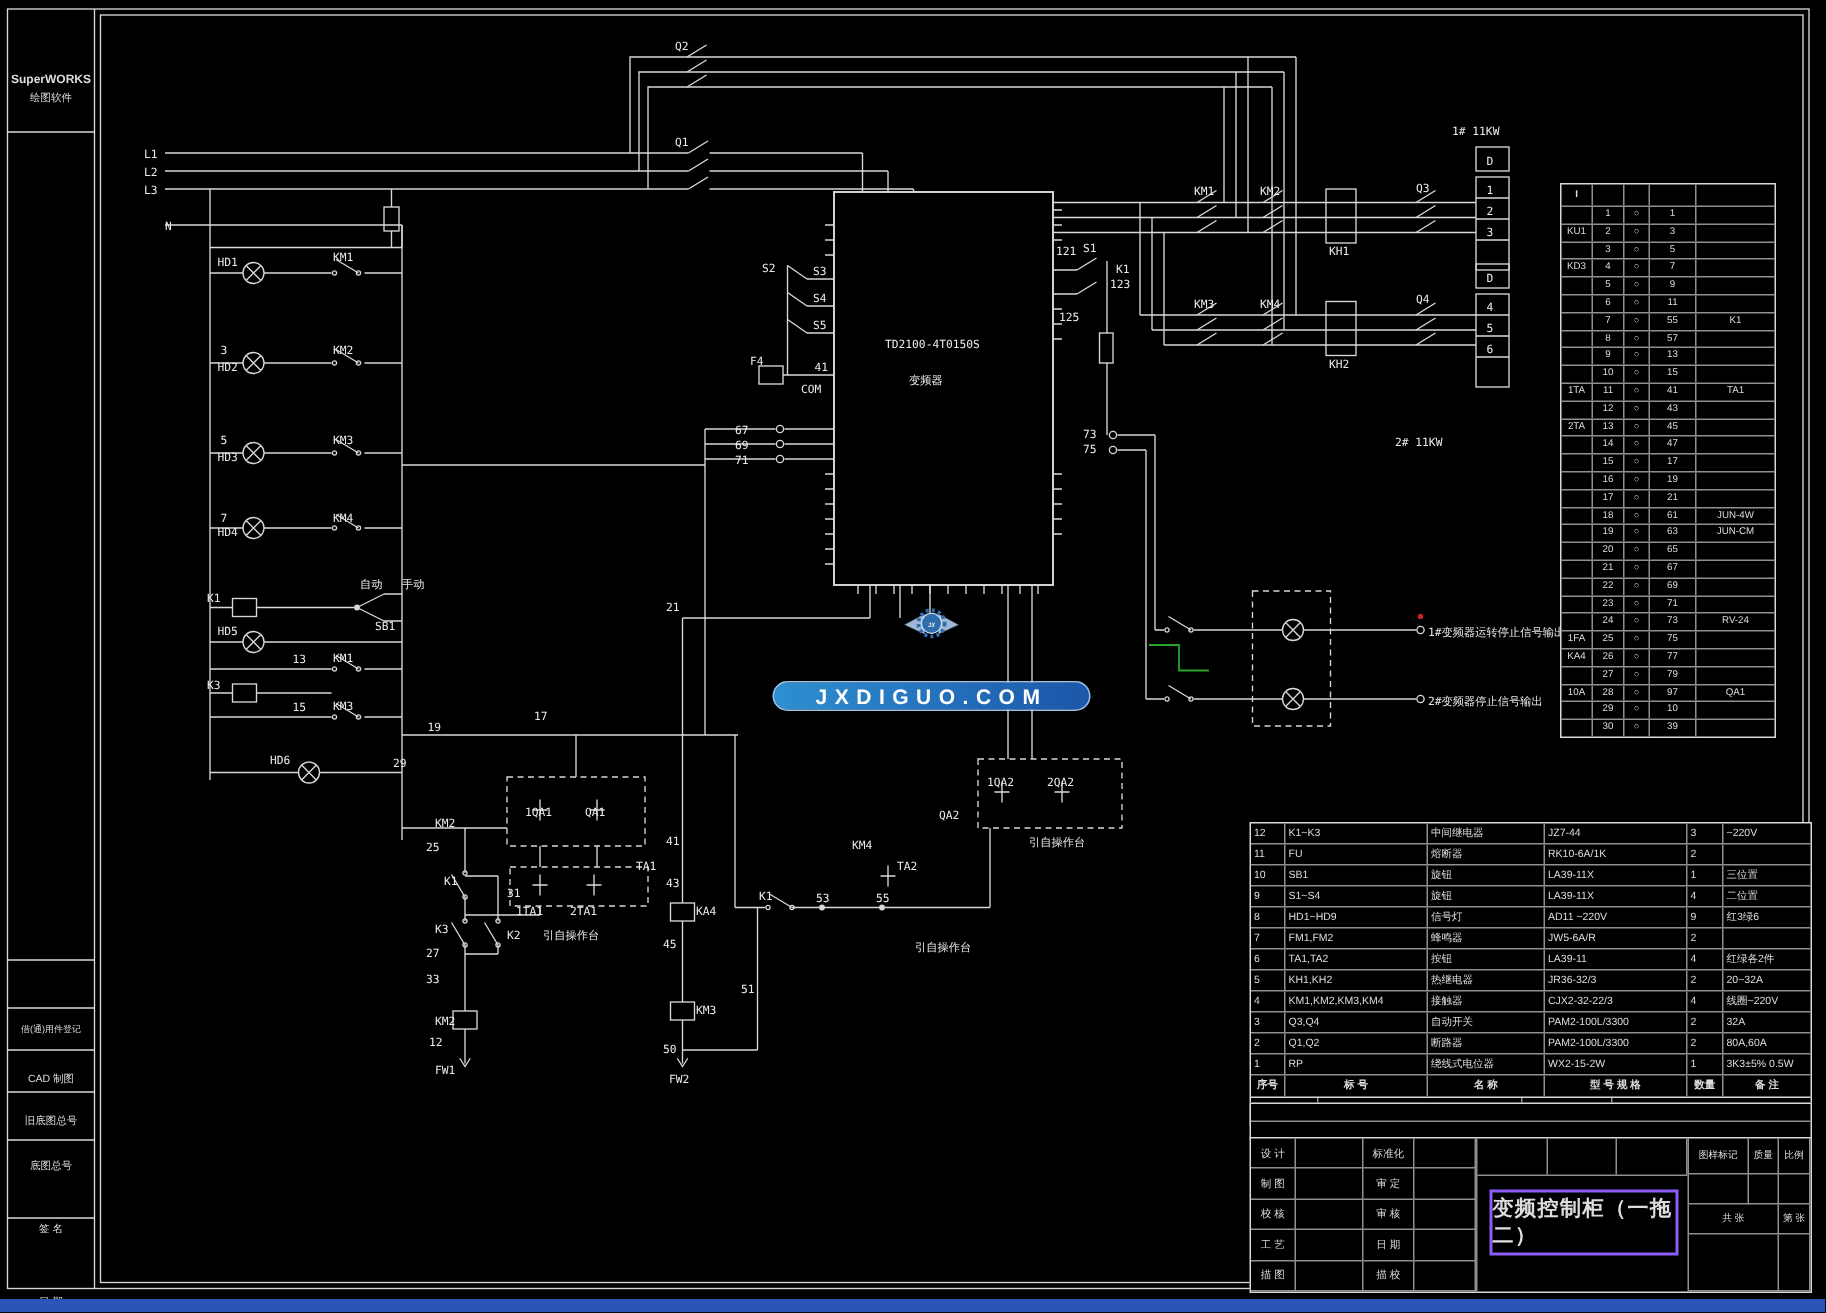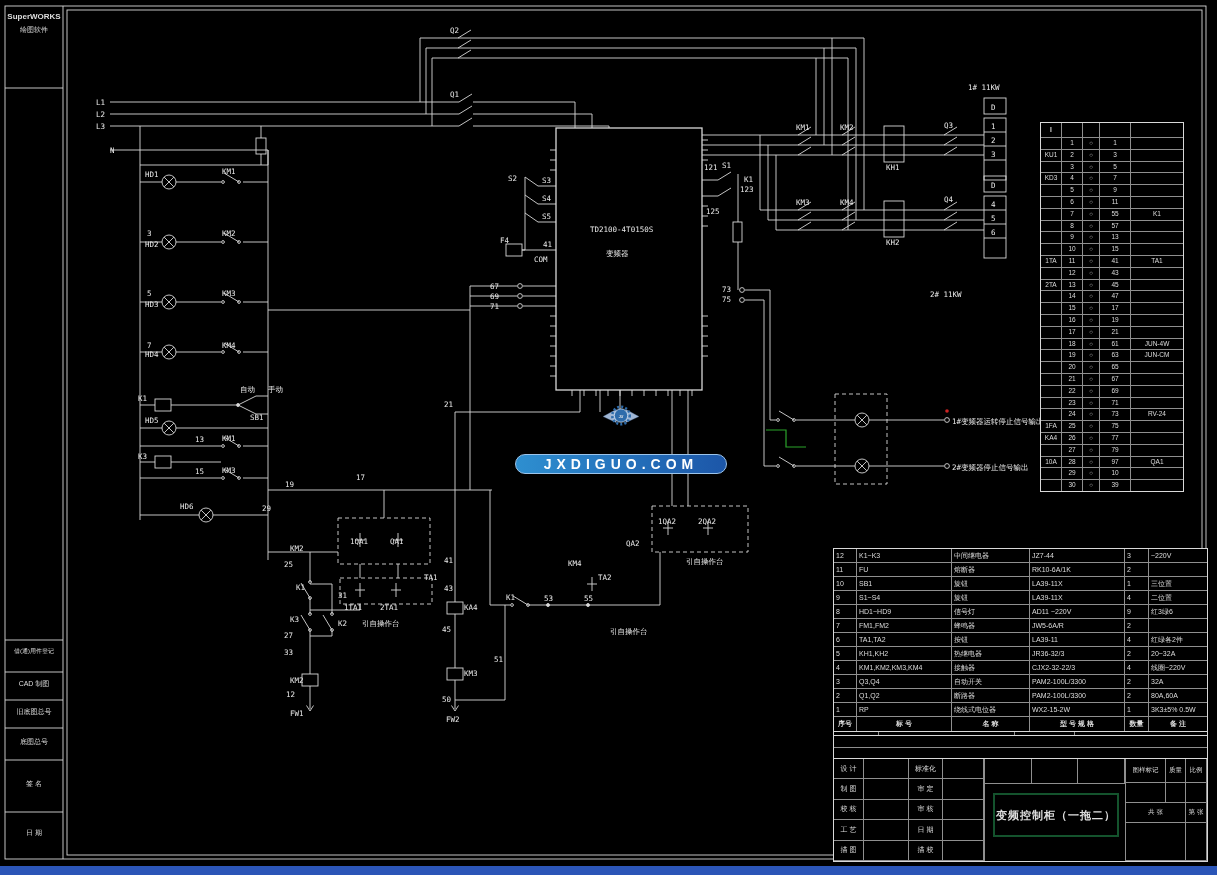--- a/index.html
+++ b/index.html
@@ -1,20 +1,20 @@
 <!DOCTYPE html>
 <html><head>
 <meta charset="utf-8">
 <style>
   html,body{margin:0;padding:0;background:#000;}
   .page{position:relative;width:1217px;height:875px;background:#000;overflow:hidden;
         font-family:"Liberation Sans","DejaVu Sans",sans-serif;}
   svg text{font-family:"DejaVu Sans Mono","Liberation Mono",monospace;fill:#eaeaea;font-size:7.5px;}
   
-  .side-label{position:absolute;left:5px;width:58px;text-align:center;color:#ddd;font-size:7px;line-height:1.2;}
+  .side-label{position:absolute;left:5px;width:58px;text-align:center;color:#ddd;font-size:7px;line-height:1.2;margin-top:36px;}
   .side-brand{font-size:8px;font-weight:bold;}
   
   .t-table{position:absolute;left:1040px;top:122px;width:142px;border:1px solid #d9d9d9;background:#000;font-size:6.5px;color:#ddd;}
   .t-row{display:flex;height:10.8px;line-height:10.8px;border-top:1px solid #8f8f8f;}
   .t-row span{display:block;overflow:hidden;white-space:nowrap;text-align:center;}
   .t-row span + span{border-left:1px solid #8f8f8f;}
   .t-tag{width:20px;}.t-pin{width:20px;}.t-dot{width:16px;font-size:6px;}.t-wire{width:30px;}.t-tag2{flex:1;}
   .t-head{height:14px;line-height:14px;border-top:none;font-weight:bold;}
   
   .bom{position:absolute;left:833px;top:548px;width:373px;border:1px solid #d9d9d9;background:#000;font-size:7px;color:#ddd;}
@@ -30,22 +30,22 @@
   .gap-band{position:absolute;left:833px;top:735px;width:373px;height:23px;border:1px solid #d9d9d9;background:#000;}
   .gap-band .half{height:11px;border-bottom:1px solid #8f8f8f;}
   
   .tb{position:absolute;left:833px;top:758px;width:373px;height:102px;border:1px solid #d9d9d9;background:#000;display:flex;color:#ddd;}
   .tb-left{width:150px;display:grid;grid-template-columns:30px 45px 34px 41px;grid-auto-rows:20.4px;}
   .tb-left div{border-right:1px solid #8f8f8f;border-bottom:1px solid #8f8f8f;font-size:7px;
                display:flex;align-items:center;justify-content:center;overflow:hidden;}
   .tb-mid{width:140px;border-left:1px solid #8f8f8f;position:relative;}
   .tb-mid-strip{height:24px;border-bottom:1px solid #8f8f8f;display:flex;}
   .tb-mid-strip div{flex:1;border-right:1px solid #8f8f8f;}
-  .tb-title{position:absolute;left:8px;top:34px;width:122px;height:40px;border:2px solid #14532d;
-            display:flex;align-items:center;justify-content:center;font-size:11px;font-weight:bold;letter-spacing:1px;}
+  .tb-title{position:absolute;left:8px;top:34px;width:122px;height:40px;border:2px solid #8b5cf6;
+            display:flex;align-items:center;justify-content:center;font-size:14px;font-weight:bold;letter-spacing:1px;}
   .tb-right{flex:1;border-left:1px solid #8f8f8f;display:grid;grid-template-columns:40px 20px 1fr;grid-template-rows:24px 20px 20px 1fr;}
   .tb-right div{border-right:1px solid #8f8f8f;border-bottom:1px solid #8f8f8f;font-size:6.5px;
                 display:flex;align-items:center;justify-content:center;overflow:hidden;}
   .tb-sheet1{grid-column:1/3;}
   
   .wm{position:absolute;left:460px;top:396px;width:322px;height:78px;display:flex;align-items:center;gap:6px;z-index:5;flex-direction:column;}
   .wm-text{display:flex;flex-direction:column;align-items:center;}
   .wm-title{font-size:36px;font-weight:bold;color:#fdfdfd;letter-spacing:8px;line-height:1;
             font-family:"DejaVu Sans","Liberation Sans",sans-serif;
             text-shadow:2px 2px 0 #173a6e,-2px 2px 0 #173a6e,2px -2px 0 #173a6e,-2px -2px 0 #173a6e,0 0 7px #2e7fc8;}

